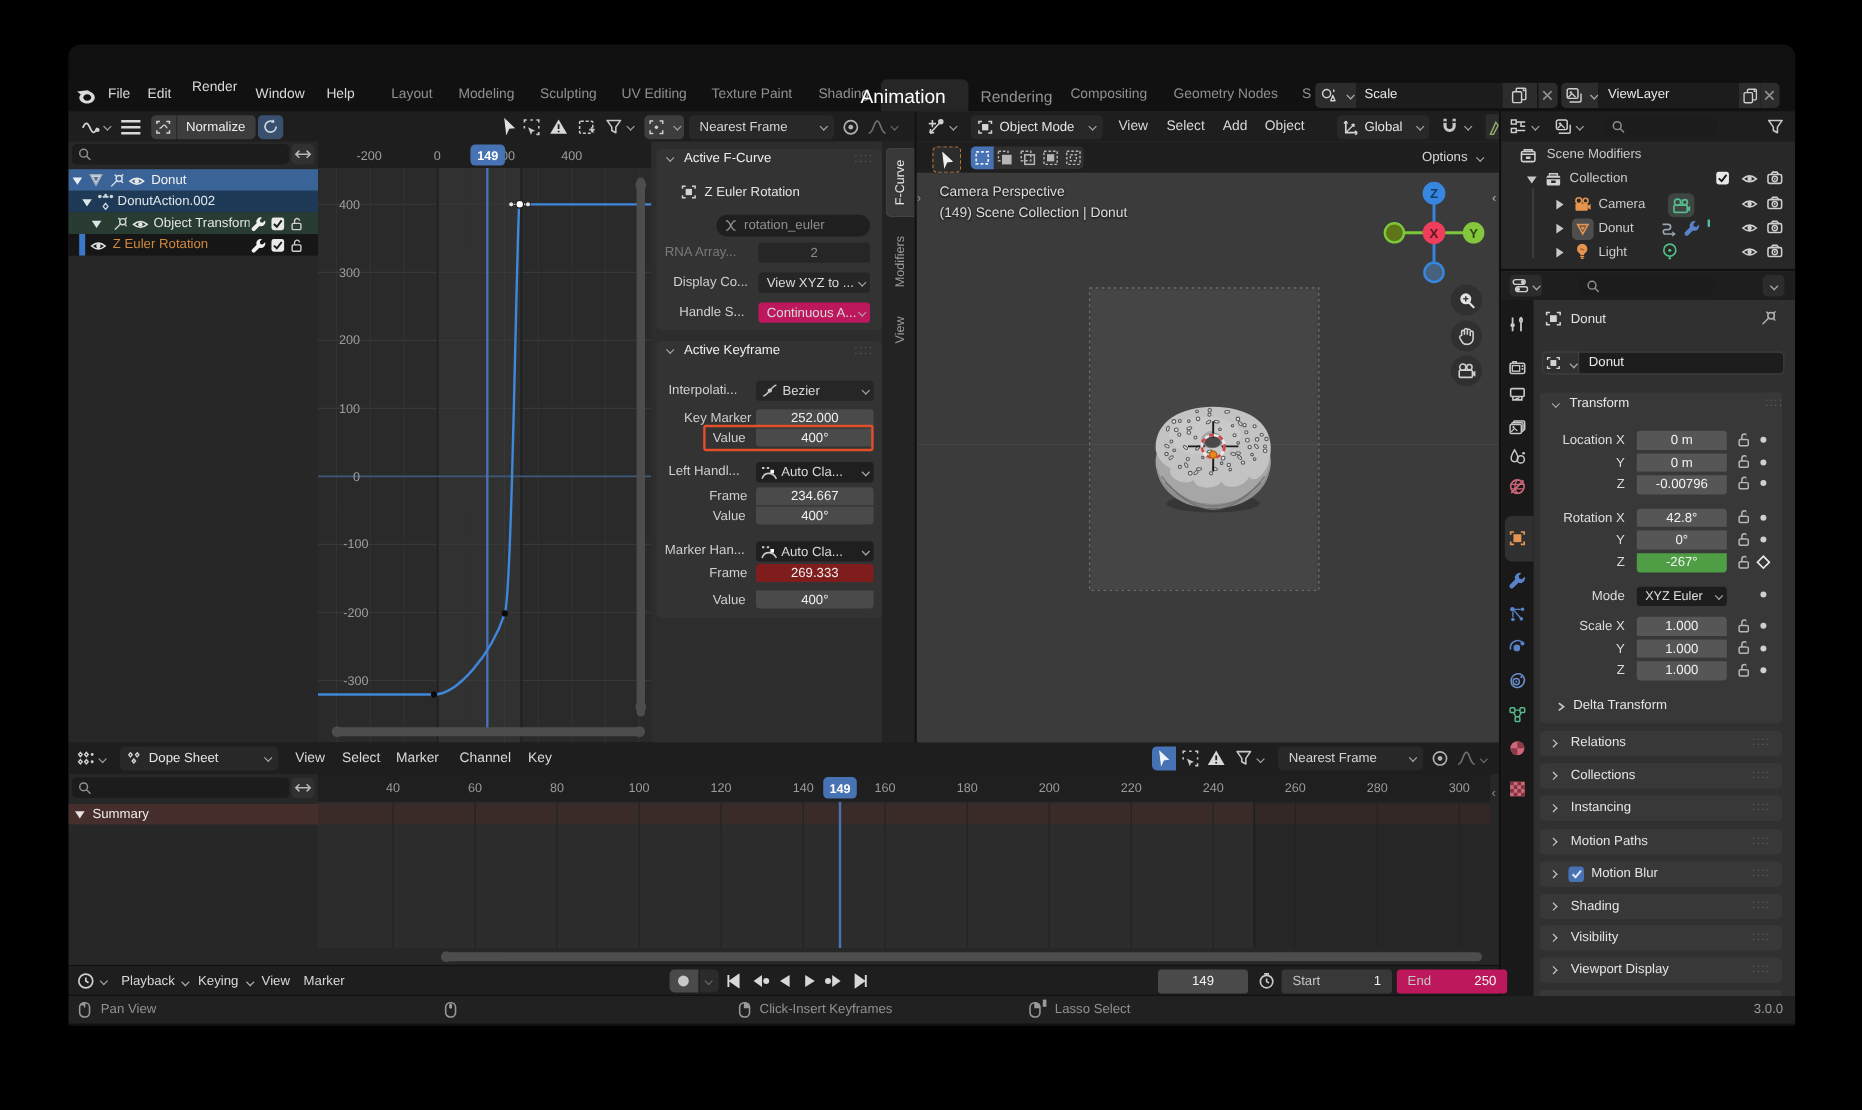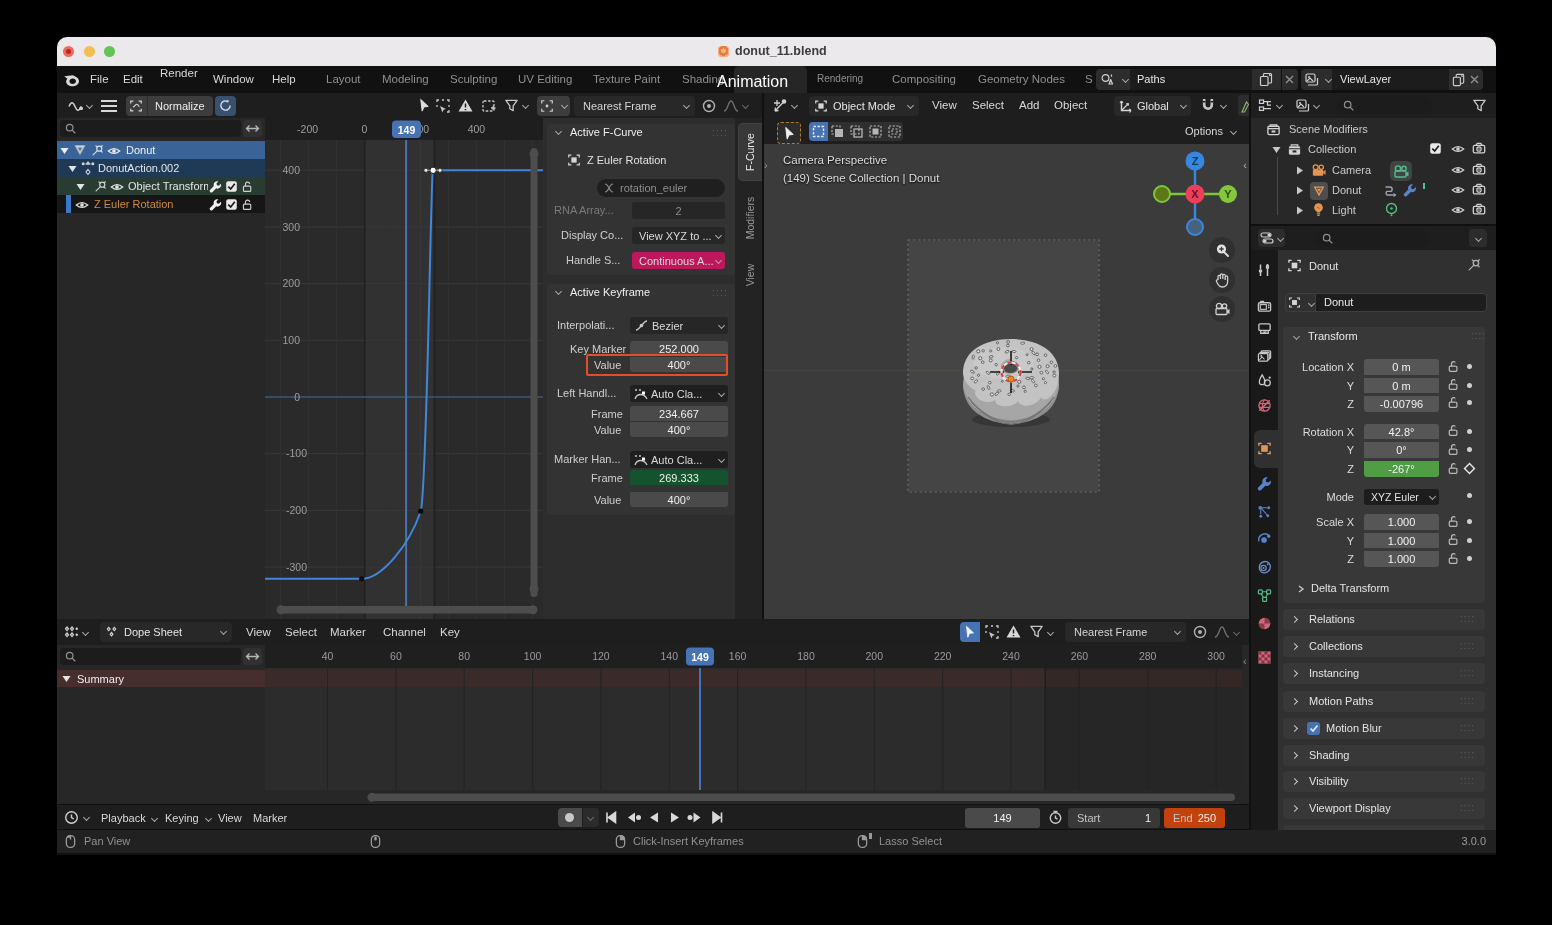--- a/index.html
+++ b/index.html
@@ -49,61 +49,53 @@
 </symbol>
 <symbol id="i-mouse" viewBox="0 0 12 16">
  <rect x="1.5" y="1.5" width="9" height="13" rx="4" fill="none" stroke="currentColor" stroke-width="1.4"></rect>
  <path d="M6 1.5 V6 H10.5" fill="none" stroke="currentColor" stroke-width="1.4"></path>
  <path d="M2 6 H6" stroke="currentColor" stroke-width="1.4"></path>
 </symbol>
 </defs>
 </svg>
 <div id="win">
 
-<div class="abs" style="left:0;top:0;width:1439px;height:29px;background:#ece9ec">
- <div class="abs" style="left:6px;top:9px;width:11px;height:11px;border-radius:50%;background:#ed6a5e"></div>
- <div class="abs" style="left:9px;top:12px;width:5px;height:5px;border-radius:50%;background:#ae2e24"></div>
- <div class="abs" style="left:26.5px;top:9px;width:11px;height:11px;border-radius:50%;background:#f5bf4f"></div>
- <div class="abs" style="left:46.5px;top:9px;width:11px;height:11px;border-radius:50%;background:#61c555"></div>
- <div class="abs" style="left:661px;top:9px;width:11px;height:11px;border-radius:3px;background:radial-gradient(circle at 50% 45%,#f9ae7b 0 30%,#e87d3e 31% 60%,#f0b08a 61%)"></div>
- <div class="abs" style="left:678px;top:7px;font-size:12.5px;font-weight:bold;color:#3c3c3c">donut_11.blend</div>
-</div>
 
 <div id="topbar" class="abs" style="left:0;top:29px;width:1439px;height:27px;background:#111111">
  <svg class="abs" style="left:6px;top:5px" width="17" height="17" viewBox="0 0 17 17">
   <path d="M10 4.2 L1.2 5.2 L4.4 7.8 C3.6 8.6 3.1 9.6 3.1 10.4 C3.1 13 6 15.2 9.6 15.2 C13.2 15.2 16 13 16 10.2 C16 8.8 15.2 7.4 14 6.5 Z M9.7 7.6 C11.5 7.6 13 8.8 13 10.3 C13 11.8 11.5 13 9.7 13 C7.9 13 6.4 11.8 6.4 10.3 C6.4 8.8 7.9 7.6 9.7 7.6 Z" fill="#d8d8d8"></path>
  </svg>
  <div class="abs txt" style="left:33px;top:7px;color:#d9d9d9;font-size:11.5px">File</div>
  <div class="abs txt" style="left:66px;top:7px;color:#d9d9d9;font-size:11.5px">Edit</div>
  <div class="abs txt" style="left:103px;top:1px;color:#d9d9d9;font-size:11.5px">Render</div>
  <div class="abs txt" style="left:156px;top:7px;color:#d9d9d9;font-size:11.5px">Window</div>
  <div class="abs txt" style="left:215px;top:7px;color:#d9d9d9;font-size:11.5px">Help</div>
  <div class="abs txt" style="left:269px;top:7px;color:#909090;font-size:11.5px">Layout</div>
  <div class="abs txt" style="left:325px;top:7px;color:#909090;font-size:11.5px">Modeling</div>
  <div class="abs txt" style="left:393px;top:7px;color:#909090;font-size:11.5px">Sculpting</div>
  <div class="abs txt" style="left:461px;top:7px;color:#909090;font-size:11.5px">UV Editing</div>
  <div class="abs txt" style="left:536px;top:7px;color:#909090;font-size:11.5px">Texture Paint</div>
  <div class="abs txt" style="left:625px;top:7px;color:#909090;font-size:11.5px">Shading</div>
  <div class="abs" style="left:677px;top:0;width:73px;height:27px;background:#262626;border-radius:5px 5px 0 0"></div>
  <div class="abs txt" style="left:660px;top:7px;color:#ffffff;font-size:16px">Animation</div>
- <div class="abs txt" style="left:760px;top:7px;color:#909090;font-size:10px">Rendering</div>
+ <div class="abs txt" style="left:760px;top:7px;color:#909090;font-size:13px">Rendering</div>
  <div class="abs txt" style="left:835px;top:7px;color:#909090;font-size:11.5px">Compositing</div>
  <div class="abs txt" style="left:921px;top:7px;color:#909090;font-size:11.5px">Geometry Nodes</div>
  <div class="abs txt" style="left:1028px;top:7px;color:#909090;font-size:11.5px">S</div>
 
  <div class="abs" style="left:1039px;top:3px;width:34px;height:21px;background:#2c2c2c;border-radius:4px 0 0 4px">
   <svg class="abs" style="left:4px;top:3px" width="15" height="15" viewBox="0 0 15 15">
    <circle cx="5.5" cy="6" r="3.4" fill="none" stroke="#d0d0d0" stroke-width="1.2"></circle>
    <path d="M9 12 L12.5 12 L10.7 7.5 Z" fill="none" stroke="#d0d0d0" stroke-width="1.2" stroke-linejoin="round"></path>
    <path d="M11.5 2.5 v2.2" stroke="#d0d0d0" stroke-width="1.2"></path>
   </svg>
   <span class="chev" style="position:absolute;right:1px;top:7px"></span>
  </div>
  <div class="abs" style="left:1073px;top:3px;width:122px;height:21px;background:#1c1c1c;border-radius:0"></div>
- <div class="abs txt" style="left:1080px;top:7px;color:#e8e8e8">Paths</div>
+ <div class="abs txt" style="left:1080px;top:7px;color:#e8e8e8">Scale</div>
  <div class="abs" style="left:1195px;top:3px;width:29px;height:21px;background:#2c2c2c">
   <svg class="abs" style="left:7px;top:3px" width="15" height="15" viewBox="0 0 15 15">
    <rect x="4.5" y="1.5" width="8" height="9.5" rx="1" fill="none" stroke="#cfcfcf" stroke-width="1.2"></rect>
    <path d="M10 1.5 l2.5 2.5 l-2.5 0 z" fill="#cfcfcf"></path>
    <rect x="1.5" y="4.5" width="7.5" height="9" rx="1" fill="#2c2c2c" stroke="#cfcfcf" stroke-width="1.2"></rect>
   </svg>
  </div>
  <div class="abs" style="left:1225px;top:3px;width:16px;height:21px;background:#2c2c2c;border-radius:0 4px 4px 0">
   <svg class="abs" style="left:2px;top:5px" width="11" height="11" viewBox="0 0 11 11">
           <path d="M2 2 L9 9 M9 2 L2 9" stroke="#8f8f8f" stroke-width="1.4"></path>
@@ -412,21 +404,21 @@
  <div class="abs" style="left:573px;top:358px;width:98px;height:17px;background:#1f1f1f;border-radius:3px">
   <svg class="abs" style="left:4px;top:2px" width="14" height="13" viewBox="0 0 14 13">
           <path d="M1 3 h2 M5 3 h2" stroke="#c8c8c8" stroke-width="1.6"></path>
           <path d="M1 12 C3 6 10 6 13 12" stroke="#c8c8c8" stroke-width="1.3" fill="none"></path>
           <rect x="8" y="4.5" width="3" height="3" fill="#fff"></rect>
         </svg>
   <div class="abs txt" style="left:21px;top:2.5px;color:#dadada">Auto Cla...</div>
   <span class="chev" style="position:absolute;right:3px;top:5px"></span>
  </div>
  <div class="abs txt" style="left:534px;top:379px;color:#cfcfcf">Frame</div>
- <div class="abs" style="left:573px;top:377px;width:98px;height:15px;background:#14532d;border-radius:3px 3px 0 0">
+ <div class="abs" style="left:573px;top:377px;width:98px;height:15px;background:#7f1d1d;border-radius:3px 3px 0 0">
   <div class="abs txt" style="left:0;top:1.5px;width:98px;text-align:center;color:#f0f0f0">269.333</div>
  </div>
  <div class="abs txt" style="left:537px;top:401px;color:#cfcfcf">Value</div>
  <div class="abs" style="left:573px;top:399px;width:98px;height:15px;background:#4a4a4a;border-radius:0 0 3px 3px">
   <div class="abs txt" style="left:0;top:1.5px;width:98px;text-align:center;color:#f0f0f0">400°</div>
  </div>
 
  <div class="abs" style="left:681px;top:30px;width:24px;height:58px;background:#383838;border-radius:5px 0 0 5px;border:1px solid #444;border-right:none"></div>
  <div class="abs txt" style="left:681px;top:30px;width:24px;height:58px;color:#e8e8e8;font-size:10.5px">
         <span style="position:absolute;left:50%;top:50%;transform:translate(-50%,-50%) rotate(-90deg);white-space:nowrap">F-Curve</span>
@@ -1179,21 +1171,21 @@
   <div class="abs txt" style="left:0;top:4px;width:75px;text-align:center;color:#f2f2f2">149</div>
  </div>
  <svg class="abs" style="left:991px;top:5px" width="15" height="15" viewBox="0 0 15 15">
         <circle cx="7.5" cy="8" r="5.2" fill="none" stroke="#c8c8c8" stroke-width="1.4"></circle>
         <path d="M7.5 5.5 V8 L9.5 9.2 M5.5 1.5 h4 M7.5 1.5 v1.5" stroke="#c8c8c8" stroke-width="1.4" fill="none"></path>
       </svg>
  <div class="abs" style="left:1011px;top:2.5px;width:92px;height:20px;background:#383838;border-radius:3px">
   <div class="abs txt" style="left:9px;top:4px;color:#c5c5c5">Start</div>
   <div class="abs txt" style="right:9px;top:4px;color:#f0f0f0">1</div>
  </div>
- <div class="abs" style="left:1107px;top:2.5px;width:61px;height:20px;background:#c2410c;border-radius:3px">
+ <div class="abs" style="left:1107px;top:2.5px;width:92px;height:20px;background:#be185d;border-radius:3px">
   <div class="abs txt" style="left:9px;top:4px;color:#c5c5c5">End</div>
   <div class="abs txt" style="right:9px;top:4px;color:#f0f0f0">250</div>
  </div>
 </div>
 
 <div id="status" class="abs" style="left:0;top:793px;width:1439px;height:23px;background:#212121">
  <svg class="abs" style="left:8px;top:4px;color:#9a9a9a" width="11" height="15" viewBox="0 0 12 16">
         <rect x="1.5" y="1.5" width="9" height="13" rx="4" fill="none" stroke="currentColor" stroke-width="1.4"></rect>
         <path d="M6 1.5 V6" stroke="currentColor" stroke-width="1.4"></path>
         <path d="M1.5 6 H6 M1.5 4 a4.5 4.5 0 0 1 4.5 -2.5 v2.5 Z" fill="currentColor" stroke="none"></path>

